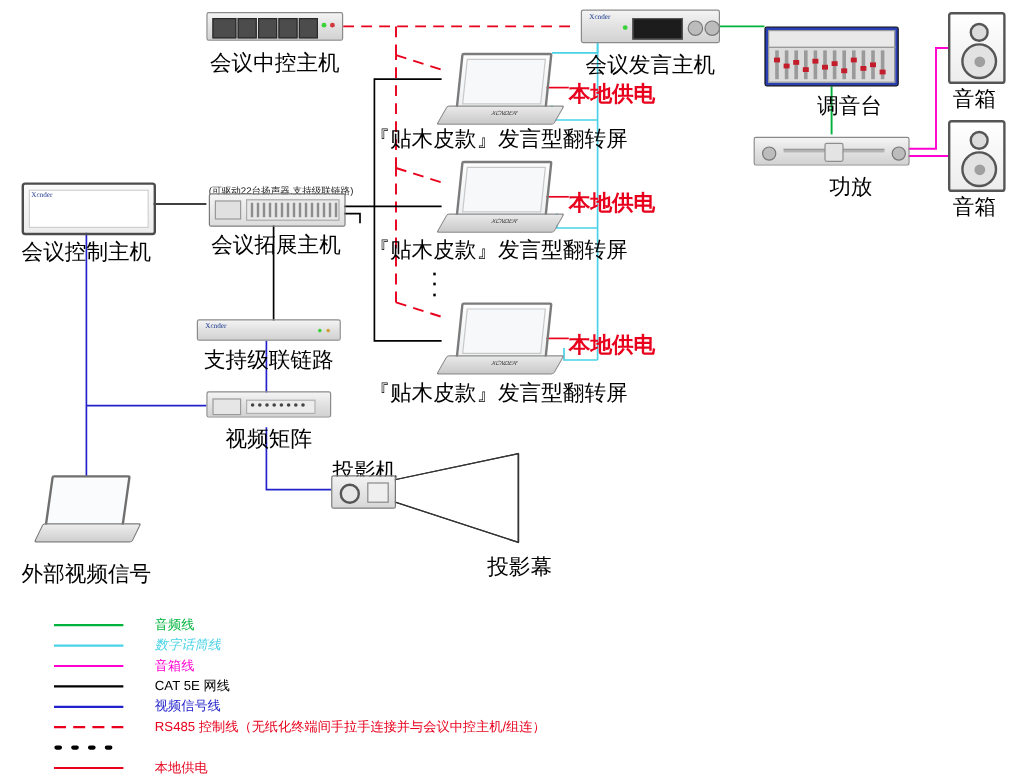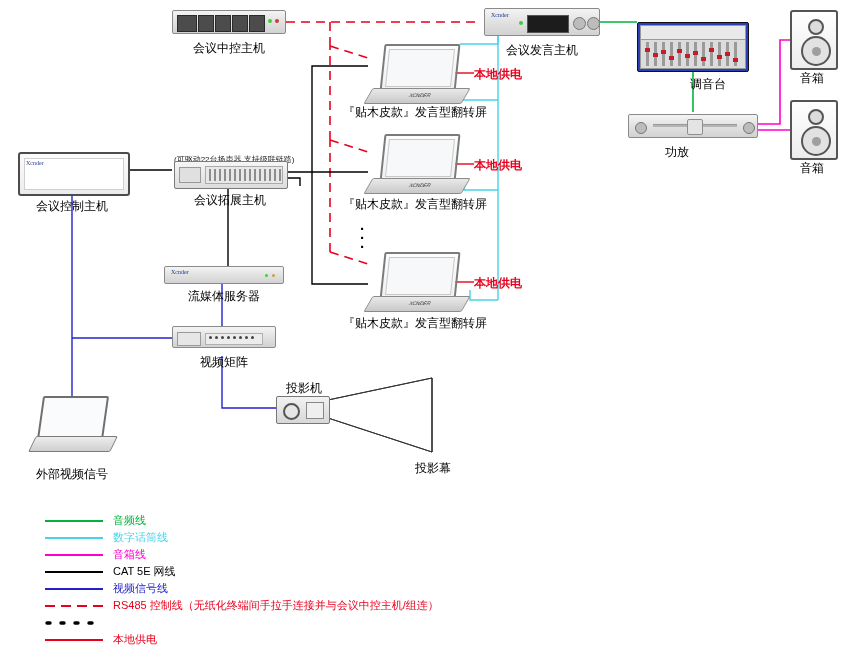--- a/index.html
+++ b/index.html
@@ -5,21 +5,21 @@
   html,body{margin:0;padding:0;}
   body{
     width:850px;height:651px;
     background:#ffffff;
     font-family:"Liberation Sans","DejaVu Sans",sans-serif;
     position:relative;
     overflow:hidden;
     color:#000;
   }
   #stage{position:absolute;left:0;top:0;width:850px;height:651px;}
-  .lbl{position:absolute;font-size:12px;color:#000;white-space:nowrap;text-align:center;}
+  .lbl{position:absolute;font-size:18px;color:#000;white-space:nowrap;text-align:center;}
   .lbl.red{color:#e8001c;font-weight:bold;}
   .lbl.small{font-size:8px;color:#222;}
   .dev{position:absolute;box-sizing:border-box;}
   svg.wires{position:absolute;left:0;top:0;width:850px;height:651px;pointer-events:none;}
 
   
   .rack{
     background:linear-gradient(180deg,#f4f4f4 0%,#e3e3e3 45%,#d2d2d2 100%);
     border:1px solid #8a8a8a;border-radius:2px;
   }
@@ -75,21 +75,21 @@
 
   
   .exp{position:absolute;width:112px;height:26px;background:linear-gradient(180deg,#f6f6f6,#dcdcdc);border:1px solid #7a7a7a;border-radius:2px;}
   .exp .ports{position:absolute;left:30px;top:4px;right:4px;bottom:4px;background:#e8e8e8;border:1px solid #aaa;}
   .exp .pin{position:absolute;top:2px;width:2px;height:12px;background:#8d8d8d;}
 
   
   .legend{position:absolute;left:45px;top:513px;width:420px;font-size:11px;}
   .legend .row{position:relative;height:17px;}
   .legend .swatch{position:absolute;left:0;top:7px;width:58px;height:0;}
-  .legend .txt{position:absolute;left:68px;top:0;font-size:11px;white-space:nowrap;}
+  .legend .txt{position:absolute;left:84px;top:0;font-size:11px;white-space:nowrap;}
   .legend .txt.red{color:#e8001c;}
   .title{position:absolute;left:232px;top:512px;font-size:15px;font-weight:bold;color:#000;letter-spacing:1px;}
   .vdots{position:absolute;font-size:15px;line-height:9px;color:#000;font-weight:bold;}
 </style>
 </head>
 <body>
 
 <div id="stage">
 
   <svg class="wires">
@@ -217,21 +217,21 @@
       <div class="wf"></div>
   </div>
   <div class="lbl" style="left:780px;top:160px;width:64px;">音箱</div>
 
   <div class="dev rack" style="left:628px;top:114px;width:130px;height:24px;">
     <div class="knob" style="left:6px;top:7px;width:10px;height:10px;"></div>
     <div style="position:absolute;left:24px;top:9px;width:84px;height:2px;background:#b4b4b4;border-top:1px solid #9a9a9a;"></div>
     <div style="position:absolute;left:58px;top:4px;width:14px;height:14px;background:#e4e4e4;border:1px solid #8e8e8e;border-radius:2px;"></div>
     <div class="knob" style="left:114px;top:7px;width:10px;height:10px;"></div>
   </div>
-  <div class="lbl" style="left:612px;top:144px;width:130px;">功放</div>
+  <div class="lbl" style="left:644px;top:144px;width:130px;">功放</div>
 
   <div class="flip" style="left:368px;top:44px;">
     <div class="screen">
         <div class="inner"></div>
       </div>
     <div class="base">
         <div class="txt">XCNDER</div>
       </div>
   </div>
   <div class="lbl red" style="left:474px;top:66px;width:70px;text-align:left;">本地供电</div>
@@ -288,21 +288,21 @@
       <div class="pin" style="left:73px;"></div>
     </div>
   </div>
   <div class="lbl" style="left:174px;top:192px;width:112px;">会议拓展主机</div>
 
   <div class="dev rack" style="left:164px;top:266px;width:120px;height:18px;">
     <div class="brand" style="top:2px;">Xcnder</div>
     <div class="led" style="left:100px;top:7px;width:3px;height:3px;background:#3ad13a;"></div>
     <div class="led" style="left:107px;top:7px;width:3px;height:3px;background:#d1a03a;"></div>
   </div>
-  <div class="lbl" style="left:164px;top:288px;width:120px;">流媒体服务器</div>
+  <div class="lbl" style="left:164px;top:288px;width:120px;">支持级联链路</div>
 
   <div class="dev rack" style="left:172px;top:326px;width:104px;height:22px;">
     <div style="position:absolute;left:4px;top:5px;width:22px;height:12px;background:#e6e6e6;border:1px solid #9a9a9a;"></div>
     <div style="position:absolute;left:32px;top:6px;width:56px;height:10px;background:#ececec;border:1px solid #b0b0b0;"></div>
     <div class="led" style="left:36px;top:9px;width:3px;height:3px;background:#444;"></div>
     <div class="led" style="left:42px;top:9px;width:3px;height:3px;background:#444;"></div>
     <div class="led" style="left:48px;top:9px;width:3px;height:3px;background:#444;"></div>
     <div class="led" style="left:54px;top:9px;width:3px;height:3px;background:#444;"></div>
     <div class="led" style="left:60px;top:9px;width:3px;height:3px;background:#444;"></div>
     <div class="led" style="left:66px;top:9px;width:3px;height:3px;background:#444;"></div>
@@ -332,21 +332,21 @@
       <svg class="swatch" width="58" height="10" style="top:3px;height:10px;">
         <line x1="0" y1="5" x2="58" y2="5" stroke="#00b33c" stroke-width="1.8"></line>
       </svg>
       <span class="txt" style="color:#00b33c;">音频线</span>
     </div>
 
     <div class="row">
       <svg class="swatch" width="58" height="10" style="top:3px;height:10px;">
         <line x1="0" y1="5" x2="58" y2="5" stroke="#49d2e8" stroke-width="1.8"></line>
       </svg>
-      <span class="txt" style="color:#49d2e8;">数字话筒线</span>
+      <span class="txt" style="color:#49d2e8;font-style:italic;">数字话筒线</span>
     </div>
 
     <div class="row">
       <svg class="swatch" width="58" height="10" style="top:3px;height:10px;">
         <line x1="0" y1="5" x2="58" y2="5" stroke="#ff00d0" stroke-width="1.8"></line>
       </svg>
       <span class="txt" style="color:#ff00d0;">音箱线</span>
     </div>
 
     <div class="row">

